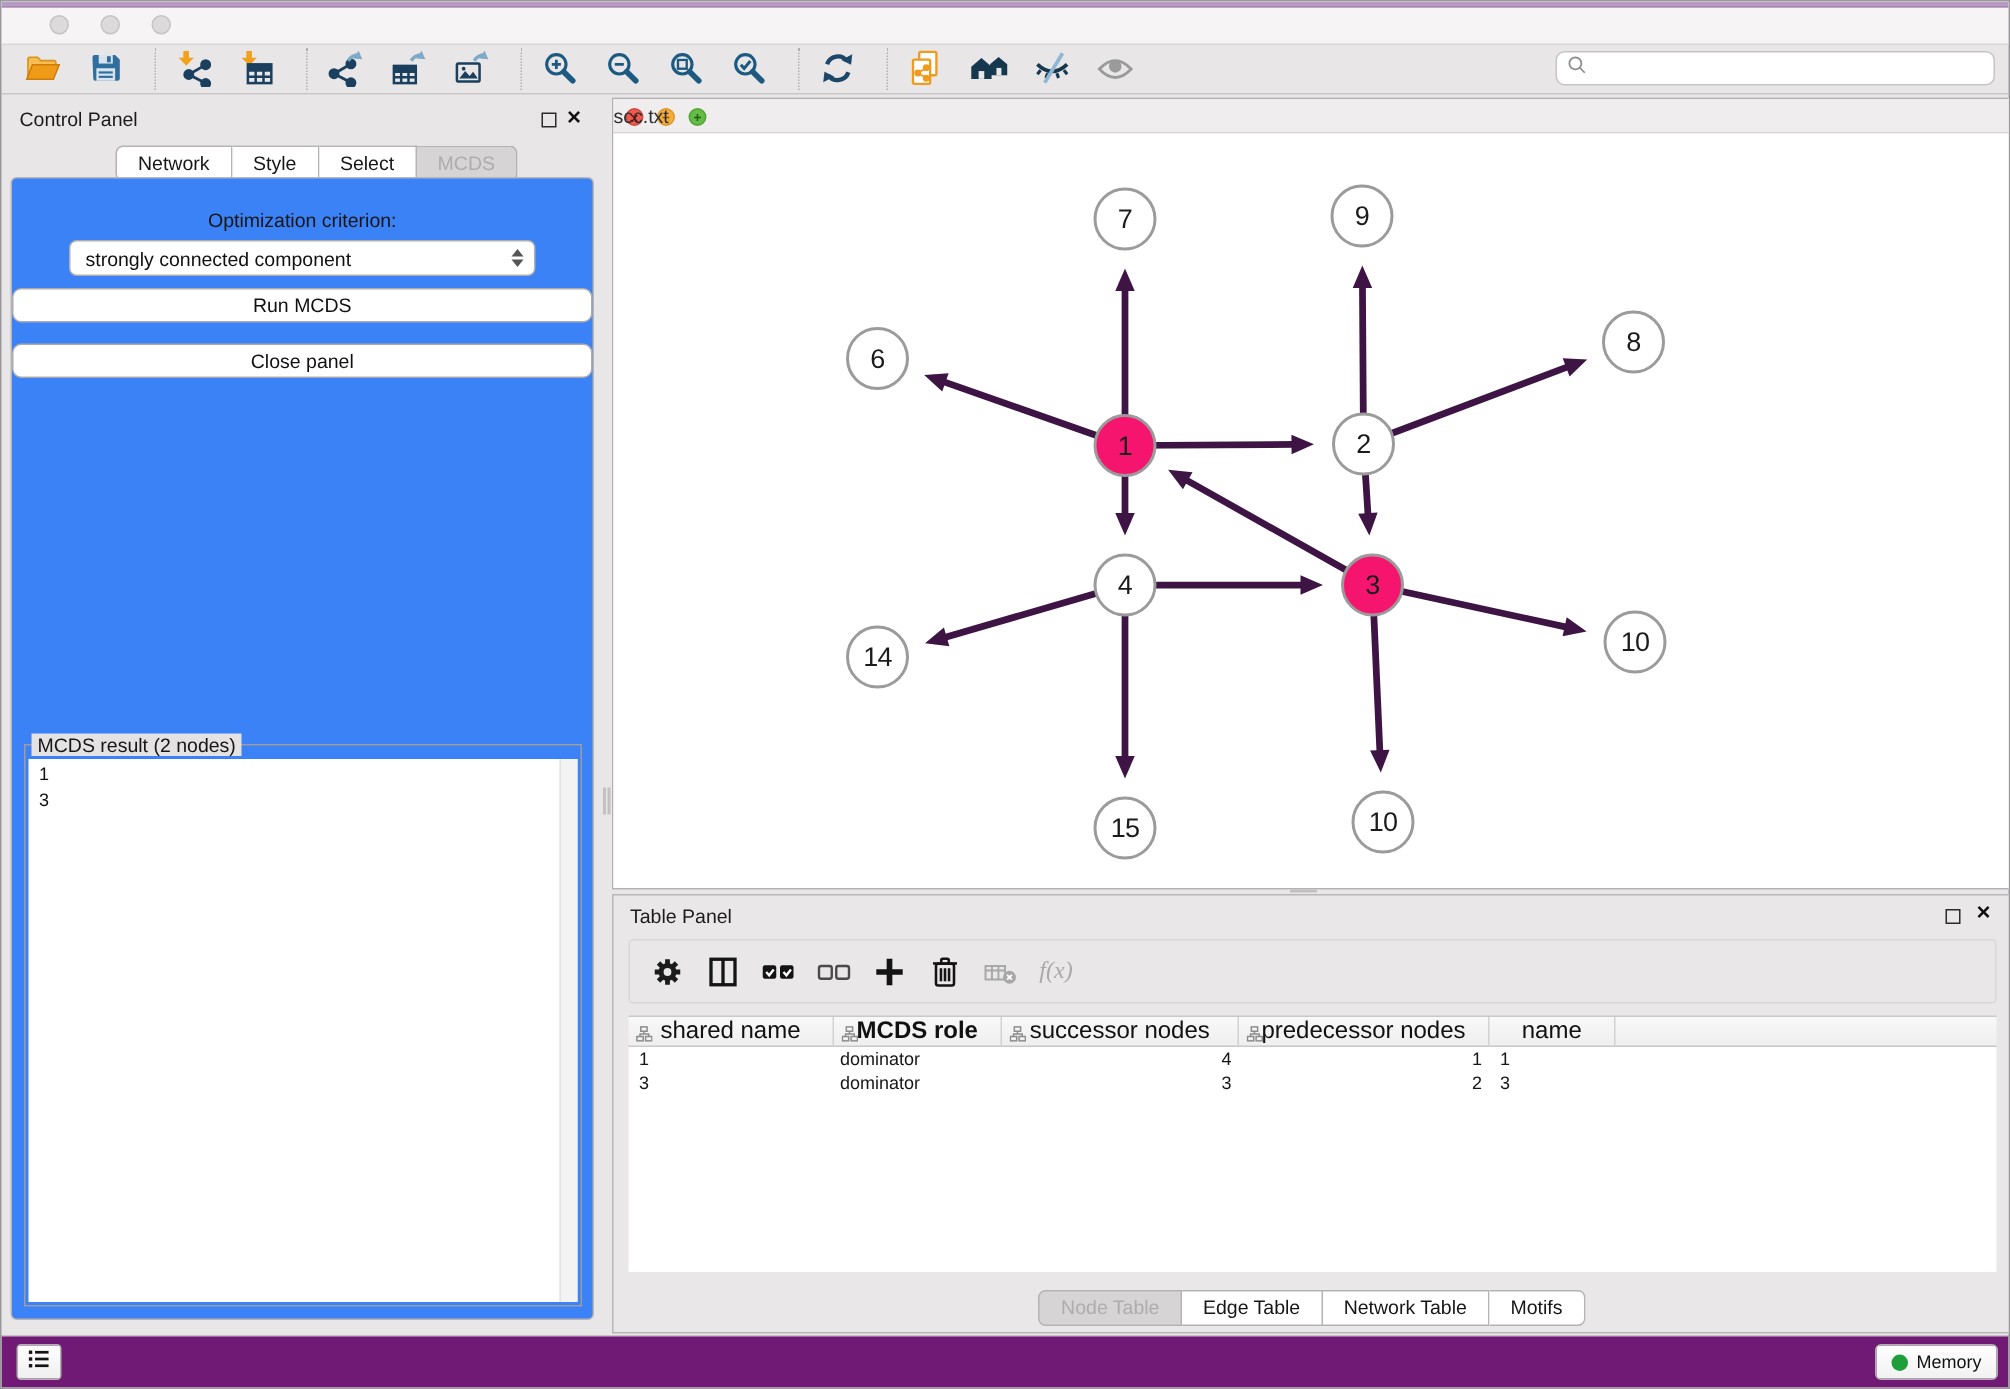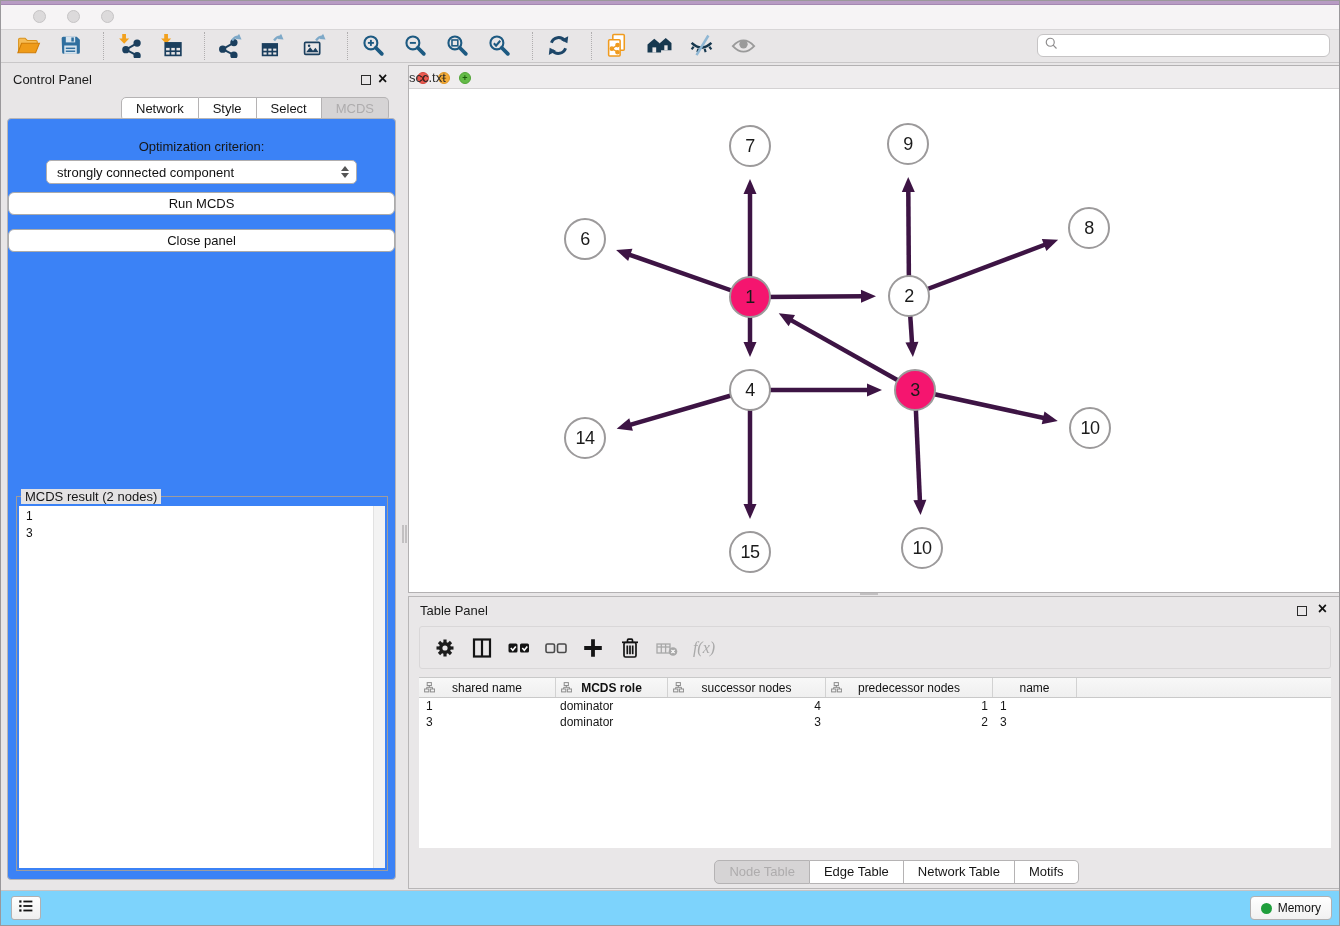--- a/index.html
+++ b/index.html
@@ -22,21 +22,21 @@
   .tb-sep{height:28px;border-left:1px dotted #b0aeaf;margin:0 12px 0 4px;}
   .searchbox{position:absolute;right:9px;top:33px;width:293px;height:23px;background:#fff;border:1px solid #c6c4c5;border-radius:6px;display:flex;align-items:center;padding-left:6px;box-sizing:border-box;}
   .searchbox input{border:none;outline:none;flex:1;height:18px;font-size:12px;background:transparent;margin-left:4px;}
   
   .main{position:absolute;left:0;top:62px;width:1340px;height:830px;}
   
   .control-panel{position:absolute;left:0;top:0;width:402px;height:830px;}
   .panel-head{position:absolute;left:12px;top:9px;font-size:13px;color:#1b1b1b;}
   .float-icon{position:absolute;width:10px;height:10px;border:1.5px solid #2b2b2b;box-sizing:border-box;}
   .close-icon{position:absolute;font-size:16px;font-weight:bold;color:#111;line-height:14px;}
-  .seg-row{position:absolute;display:flex;margin-left:44px;}
+  .seg-row{position:absolute;display:flex;}
   .seg{height:22px;line-height:22px;padding:0 14px;font-size:13px;background:#fff;color:#161616;border:1px solid #b5b3b4;border-left:none;cursor:default;}
   .seg:first-child{border-left:1px solid #b5b3b4;border-radius:5px 0 0 5px;}
   .seg:last-child{border-radius:0 5px 5px 0;}
   .seg.sel{background:#d6d4d5;color:#aeacad;}
   .cp-content{position:absolute;left:6px;top:55px;width:389px;height:762px;background:#3b82f6;border:1px solid #b7b5b6;border-radius:4px;box-sizing:border-box;}
   .opt-label{position:absolute;left:0;width:100%;top:20px;text-align:center;font-size:13px;color:#161616;}
   .criterion{position:absolute;left:38px;top:41px;width:311px;height:24px;background:#fff;border:1px solid #b0aeaf;border-radius:5px;display:flex;align-items:center;box-sizing:border-box;font-size:13px;color:#111;padding-left:10px;}
   .stepper{margin-left:auto;margin-right:7px;display:flex;flex-direction:column;gap:2px;}
   .stepper i{width:0;height:0;border-left:4px solid transparent;border-right:4px solid transparent;display:block;}
   .stepper .up{border-bottom:5px solid #555;}
@@ -67,32 +67,32 @@
   .h-grip{position:absolute;left:452px;top:530px;width:18px;height:5px;display:flex;flex-direction:column;gap:1px;}
   .h-grip i{height:2px;background:#c2c0c1;display:block;}
   
   .table-panel{position:absolute;left:0;top:533px;width:933px;height:293px;background:#e9e7e8;border:1px solid #b8b6b7;box-sizing:border-box;}
   .tp-toolbar{position:absolute;left:10px;right:9px;top:29px;height:43px;border:1px solid #d9d7d8;border-radius:3px;display:flex;align-items:center;padding-left:10px;box-sizing:border-box;}
   .tp-icon{width:30px;height:28px;display:flex;align-items:center;justify-content:center;margin-right:7px;}
   .tp-icon svg{width:24px;height:24px;}
   .fx{font-family:"Liberation Serif","DejaVu Serif",serif;font-style:italic;font-size:16px;color:#a9a9a9;}
   .ttable{position:absolute;left:10px;right:9px;top:80px;}
   .thead{display:flex;height:19px;background:linear-gradient(#f8f8f8,#efefef);border-top:1px solid #c9c9c9;border-bottom:1px solid #c9c9c9;}
-  .th{display:flex;align-items:center;justify-content:center;gap:5px;font-size:12px;color:#111;border-right:1px solid #d2d2d2;box-sizing:border-box;position:relative;}
+  .th{display:flex;align-items:center;justify-content:center;gap:5px;font-size:16px;color:#111;border-right:1px solid #d2d2d2;box-sizing:border-box;position:relative;}
   .th .tree{position:absolute;left:5px;top:4px;}
   .th.filler{flex:1;border-right:none;}
   .tbody{background:#fff;height:150px;}
   .trow{display:flex;height:16px;}
   .td{font-size:12px;color:#161616;box-sizing:border-box;line-height:16px;overflow:hidden;}
   .td.l{text-align:left;padding-left:7px;}
   .td.l2{text-align:left;padding-left:4px;}
   .td.r{text-align:right;padding-right:5px;}
   .tp-tabs{position:absolute;left:0;right:0;bottom:4px;display:flex;justify-content:center;}
   
-  .statusbar{position:absolute;left:0;bottom:0;width:100%;height:34px;border-top:1px solid #c6c4c5;background:#7dd3fc;text-decoration:underline;}
+  .statusbar{position:absolute;left:0;bottom:0;width:100%;height:34px;border-top:1px solid #c6c4c5;background:#701a75;text-decoration:underline;}
   .list-btn{position:absolute;left:10px;top:5px;width:30px;height:24px;background:linear-gradient(#fff,#efefef);border:1px solid #b2b0b1;border-radius:3px;display:flex;align-items:center;justify-content:center;box-sizing:border-box;}
   .mem-btn{position:absolute;right:7px;top:5px;height:24px;padding:0 10px;background:linear-gradient(#fff,#f1f1f1);border:1px solid #b2b0b1;border-radius:4px;display:flex;align-items:center;gap:6px;box-sizing:border-box;font-size:12px;color:#111;}
   .mem-dot{width:11px;height:11px;border-radius:50%;background:#1f9e3c;}
 </style>
 </head>
 <body>
 
 <div class="app">
 
   <div class="titlebar">

